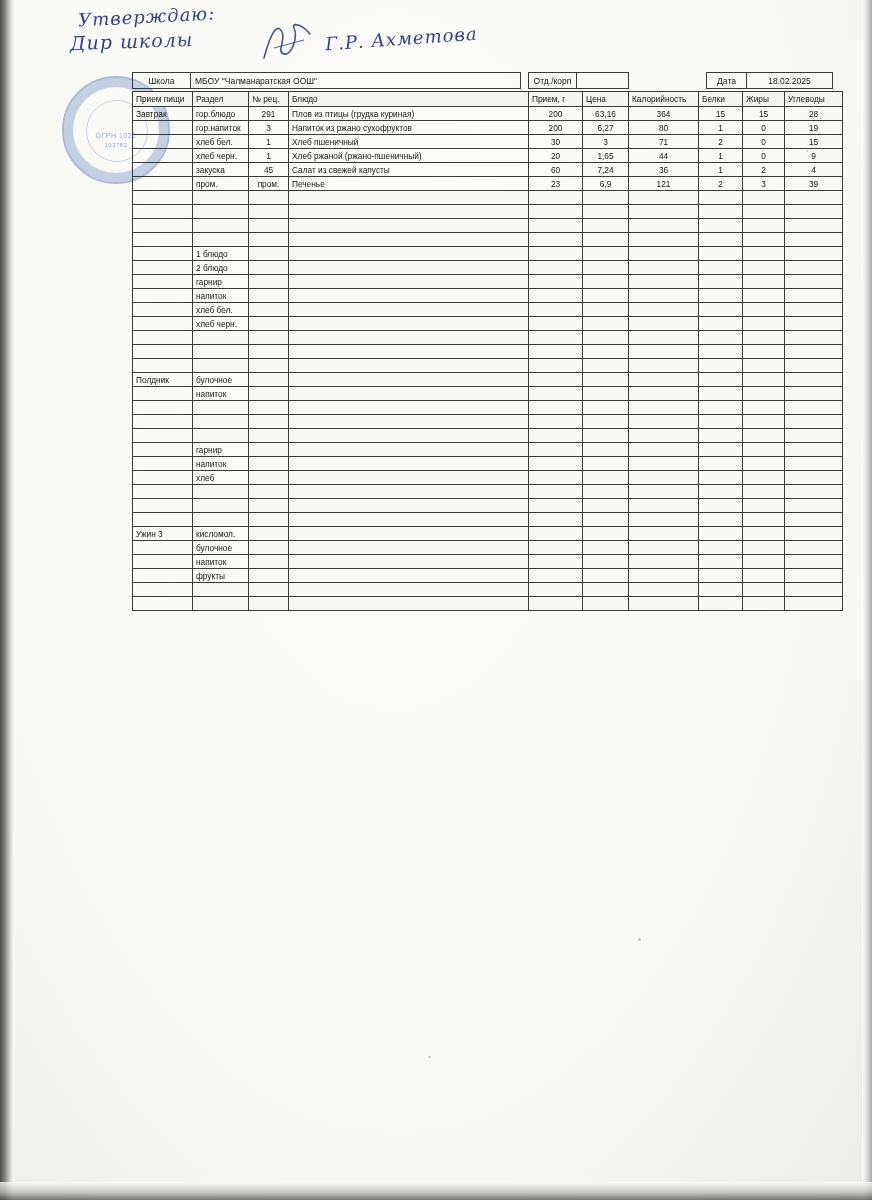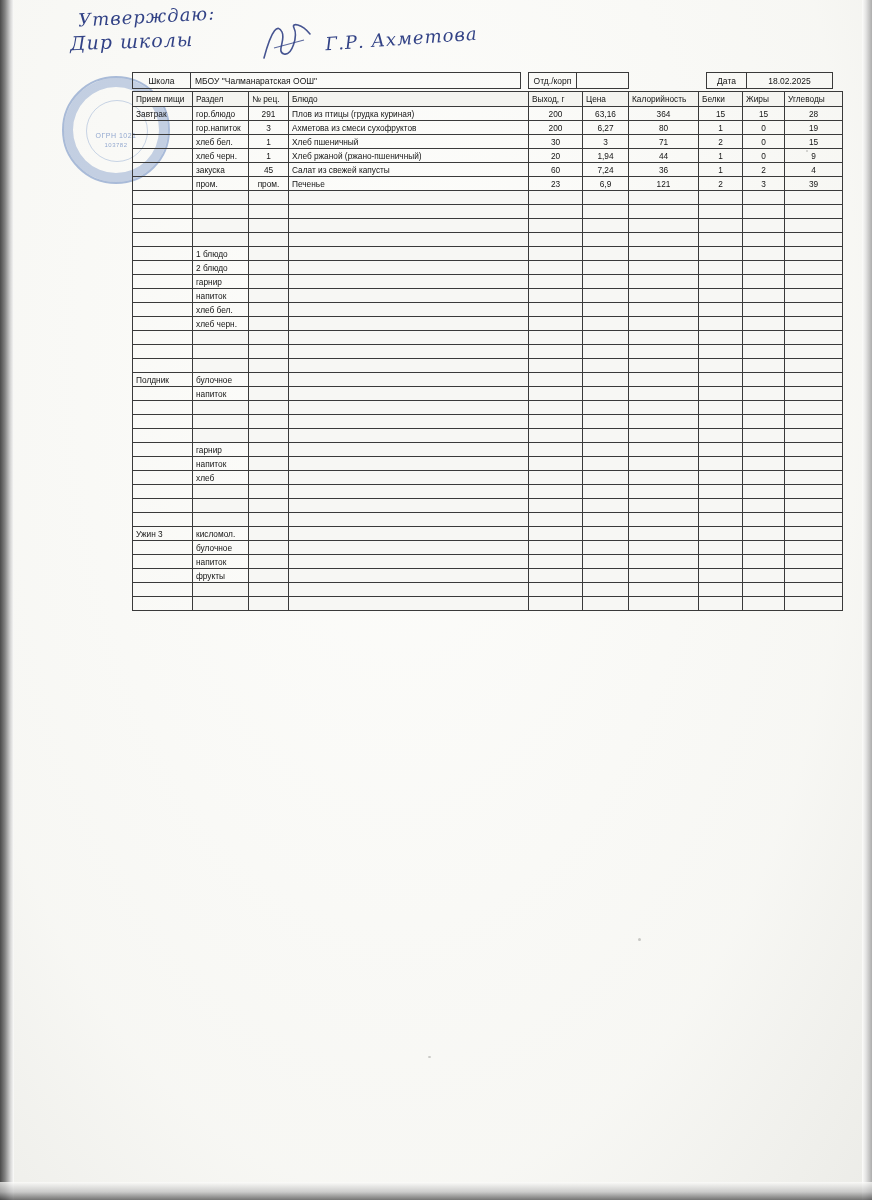--- a/index.html
+++ b/index.html
@@ -250,21 +250,21 @@
         <col style="width:44px">
         <col style="width:42px">
         <col style="width:58px">
       </colgroup>
       <thead>
         <tr class="hdrrow">
           <td>Прием пищи</td>
           <td>Раздел</td>
           <td>№ рец.</td>
           <td>Блюдо</td>
-          <td>Выход, г</td>
+          <td>Прием, г</td>
           <td>Цена</td>
           <td>Калорийность</td>
           <td>Белки</td>
           <td>Жиры</td>
           <td>Углеводы</td>
         </tr>
       </thead>
       <tbody id="menu-body">
           <tr>
             <td class="l">Завтрак</td>
@@ -275,21 +275,21 @@
             <td class="c">63,16</td>
             <td class="c">364</td>
             <td class="c">15</td>
             <td class="c">15</td>
             <td class="c">28</td>
           </tr>
           <tr>
             <td class="l"></td>
             <td class="l">гор.напиток</td>
             <td class="c">3</td>
-            <td class="l">Ахметова из смеси сухофруктов</td>
+            <td class="l">Напиток из ржано сухофруктов</td>
             <td class="c">200</td>
             <td class="c">6,27</td>
             <td class="c">80</td>
             <td class="c">1</td>
             <td class="c">0</td>
             <td class="c">19</td>
           </tr>
           <tr>
             <td class="l"></td>
             <td class="l">хлеб бел.</td>
@@ -301,21 +301,21 @@
             <td class="c">2</td>
             <td class="c">0</td>
             <td class="c">15</td>
           </tr>
           <tr>
             <td class="l"></td>
             <td class="l">хлеб черн.</td>
             <td class="c">1</td>
             <td class="l">Хлеб ржаной (ржано-пшеничный)</td>
             <td class="c">20</td>
-            <td class="c">1,94</td>
+            <td class="c">1,65</td>
             <td class="c">44</td>
             <td class="c">1</td>
             <td class="c">0</td>
             <td class="c">9</td>
           </tr>
           <tr>
             <td class="l"></td>
             <td class="l">закуска</td>
             <td class="c">45</td>
             <td class="l">Салат из свежей капусты</td>

